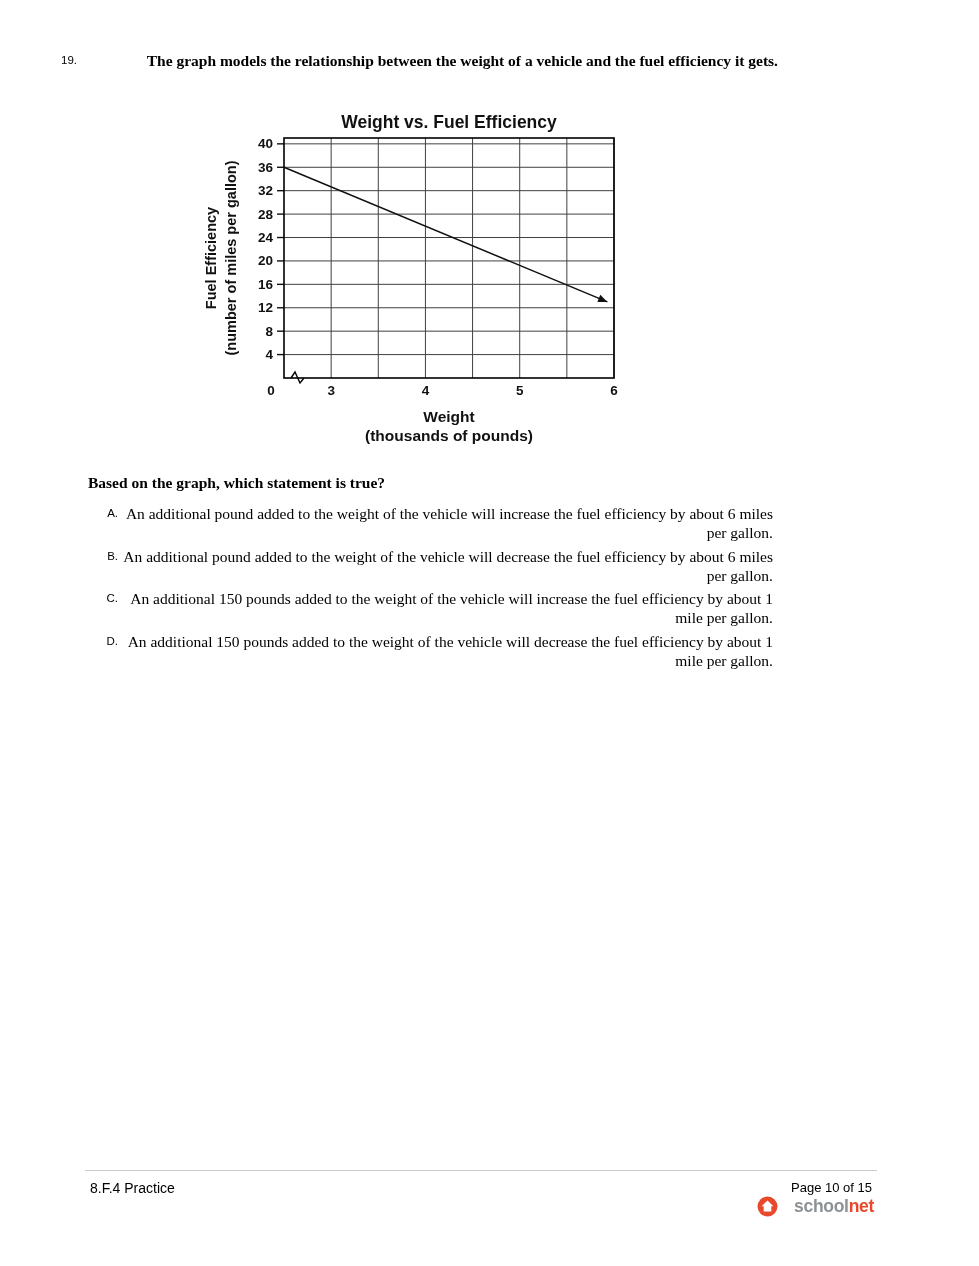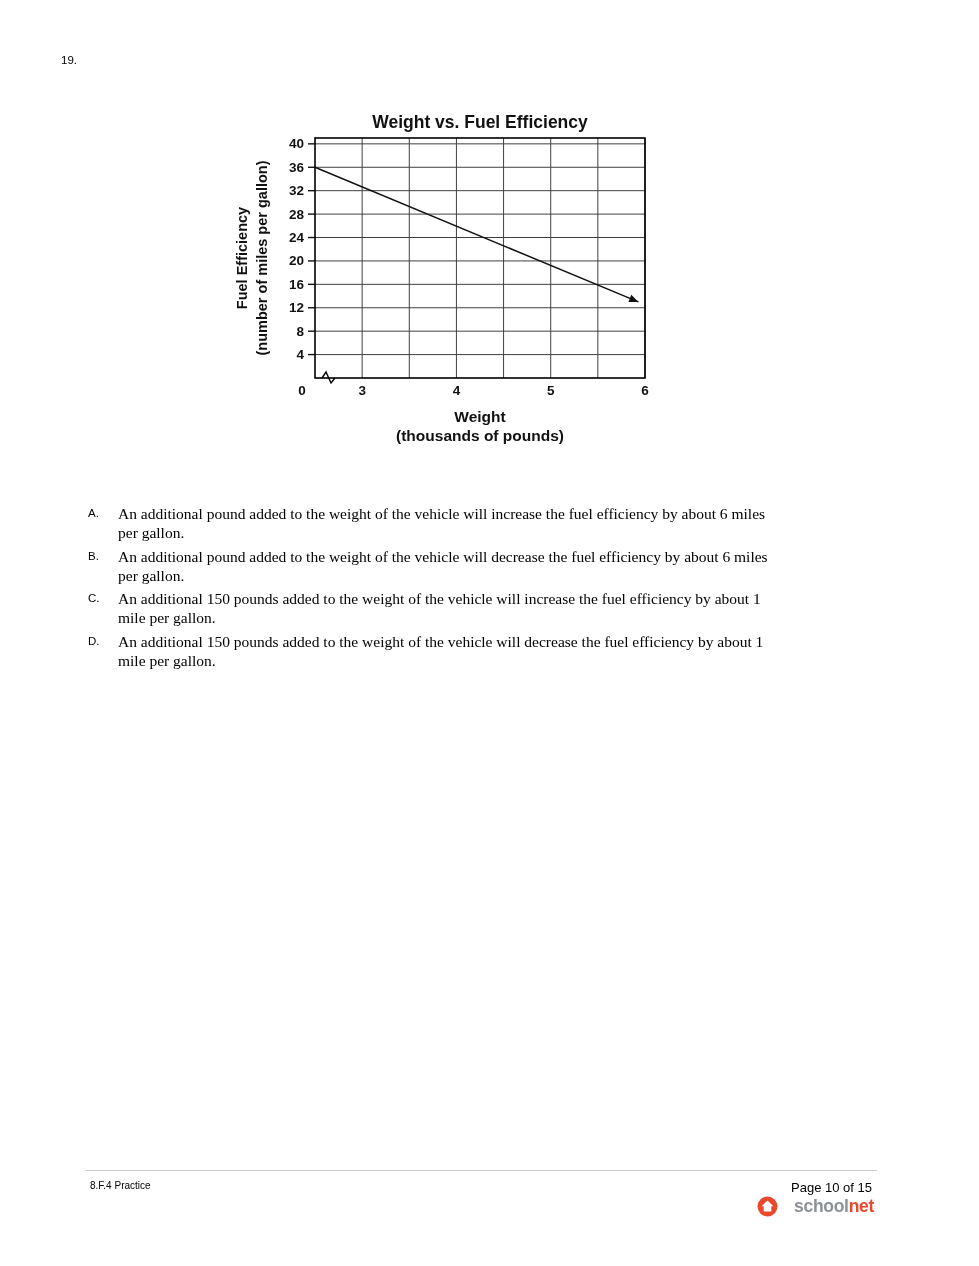--- a/index.html
+++ b/index.html
@@ -5,69 +5,71 @@
   * { box-sizing: border-box; }
   html,body { margin:0; padding:0; background:#ffffff; }
   .page {
     position: relative;
     width: 921px;
     height: 1266px;
     background: #ffffff;
     font-family: "Liberation Serif", serif;
     color: #000;
     overflow: hidden;
+    text-align: right;
   }
   .qnum {
     position: absolute; left: 61px; top: 54px;
     font-family: "Liberation Sans", sans-serif;
     font-size: 11.5px; color: #000;
   }
   .qtext {
     position: absolute; left: 88px; top: 50px; width: 690px;
     font-weight: bold; font-size: 15.5px; line-height: 22px;
   }
-  .chart-wrap { position: absolute; left: 215px; top: 112px; }
+  .chart-wrap { position: absolute; left: 184px; top: 112px; }
   .prompt {
     position: absolute; left: 88px; top: 474px;
     font-weight: bold; font-size: 15.5px;
   }
   .options { position: absolute; left: 88px; top: 504px; width: 700px; }
   .option { display: flex; align-items: flex-start; margin-bottom: 4.5px; }
   .option .letter {
     flex: none; width: 30px; padding-top: 3px;
     font-family: "Liberation Sans", sans-serif; font-size: 11.5px;
   }
   .option .otext { width: 655px; font-size: 15.5px; line-height: 19px; }
   .footer-rule {
     position: absolute; left: 85px; right: 44px; top: 1170px;
     border-top: 1px solid #cccccc; height: 0;
   }
   .footer-left {
     position: absolute; left: 90px; top: 1180px;
-    font-family: "Liberation Sans", sans-serif; font-size: 10px;
+    font-family: "Liberation Sans", sans-serif; font-size: 14px;
   }
   .footer-right {
     position: absolute; right: 49px; top: 1180px;
     font-family: "Liberation Sans", sans-serif; font-size: 13px;
   }
   .logo {
     position: absolute; right: 47px; top: 1196px;
     display: flex; align-items: center; gap: 4px;
   }
   .logo-text {
     font-family: "Liberation Sans", sans-serif;
     font-weight: bold; font-size: 17.5px; letter-spacing: -0.3px; margin-left: 12px;
   }
 </style>
 </head>
 <body>
 
 <div class="page">
 
   <span class="qnum">19.</span>
+  <div class="qtext">The graph models the relationship between the weight of a vehicle and the fuel efficiency it gets.</div>
 
   <div class="chart-wrap"><svg width="470" height="345" viewBox="0 0 470 345" font-family="Liberation Sans, sans-serif" fill="#111">
         <text x="265" y="16" text-anchor="middle" font-size="17.5" font-weight="bold">Weight vs. Fuel Efficiency</text>
         <line x1="147.14285714285714" y1="26" x2="147.14285714285714" y2="266" stroke="#404040" stroke-width="1"></line>
         <line x1="194.28571428571428" y1="26" x2="194.28571428571428" y2="266" stroke="#404040" stroke-width="1"></line>
         <line x1="241.42857142857142" y1="26" x2="241.42857142857142" y2="266" stroke="#404040" stroke-width="1"></line>
         <line x1="288.57142857142856" y1="26" x2="288.57142857142856" y2="266" stroke="#404040" stroke-width="1"></line>
         <line x1="335.7142857142857" y1="26" x2="335.7142857142857" y2="266" stroke="#404040" stroke-width="1"></line>
         <line x1="382.85714285714283" y1="26" x2="382.85714285714283" y2="266" stroke="#404040" stroke-width="1"></line>
         <line x1="430" y1="26" x2="430" y2="266" stroke="#404040" stroke-width="1"></line>
@@ -109,20 +111,21 @@
         <text x="430" y="283" text-anchor="middle" font-size="13.5" font-weight="bold">6</text>
         <path d="M 107 266 L 111 260 L 116 271 L 120 266" fill="none" stroke="#000" stroke-width="1.4"></path>
         <polyline points="100.0,55.3 423.4,189.9" fill="none" stroke="#111111" stroke-width="1.5"></polyline>
         <polygon points="423.4,189.90243902439025 413.4,189.9 416.3,182.8" fill="#111111"></polygon>
         <text x="265" y="310" text-anchor="middle" font-size="15.5" font-weight="bold">Weight</text>
         <text x="265" y="329" text-anchor="middle" font-size="15.5" font-weight="bold">(thousands of pounds)</text>
         <text transform="translate(32 146) rotate(-90)" text-anchor="middle" font-size="14.5" font-weight="bold">Fuel Efficiency</text>
         <text transform="translate(52 146) rotate(-90)" text-anchor="middle" font-size="14.5" font-weight="bold">(number of miles per gallon)</text>
       </svg></div>
 
+  <div class="prompt">Based on the graph, which statement is true?</div>
 
   <div class="options">
     <div class="option">
       <span class="letter">A.</span>
       <span class="otext">An additional pound added to the weight of the vehicle will increase the fuel efficiency by about 6 miles per gallon.</span>
     </div>
     <div class="option">
       <span class="letter">B.</span>
       <span class="otext">An additional pound added to the weight of the vehicle will decrease the fuel efficiency by about 6 miles per gallon.</span>
     </div>

